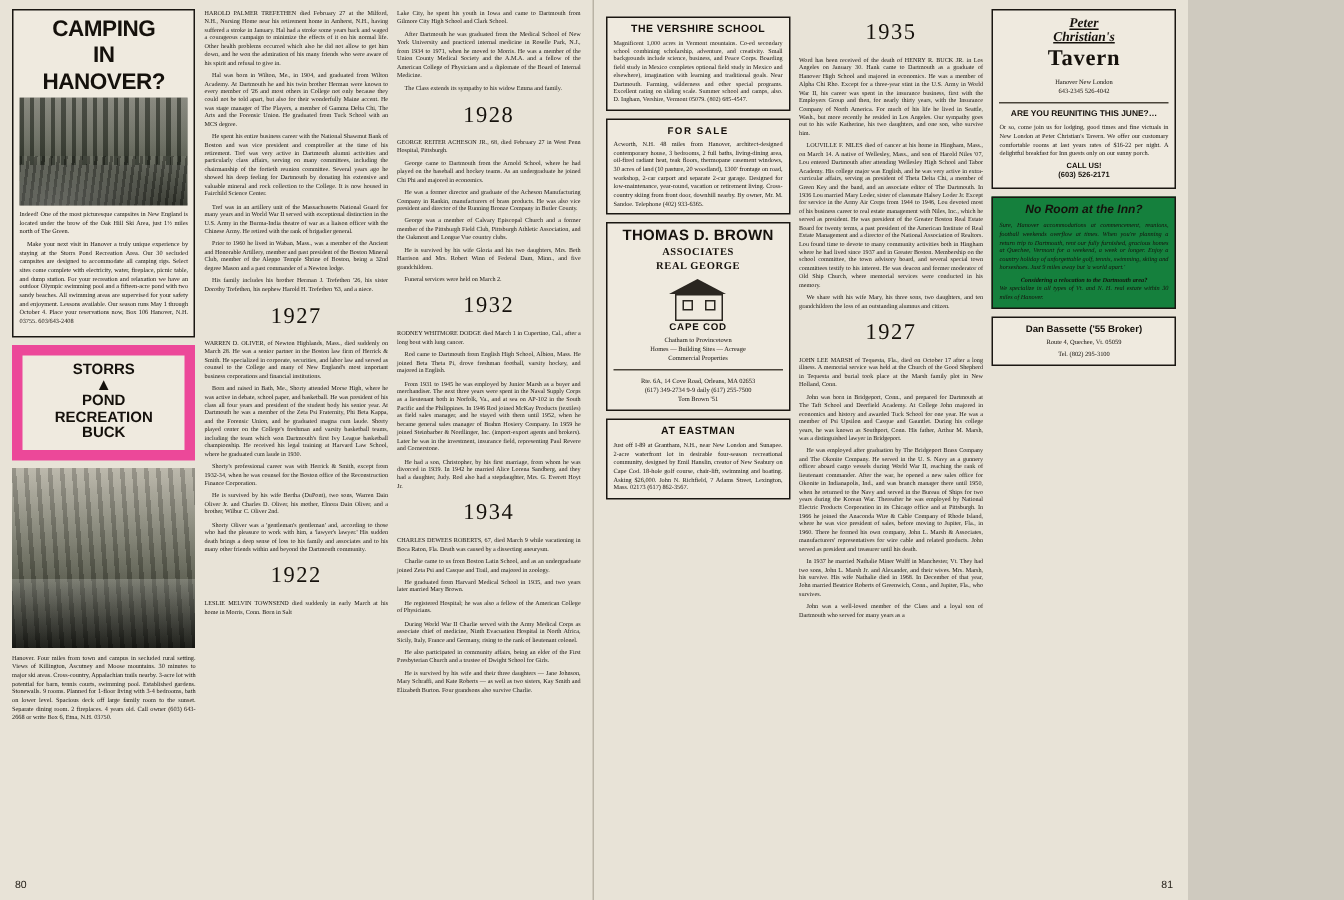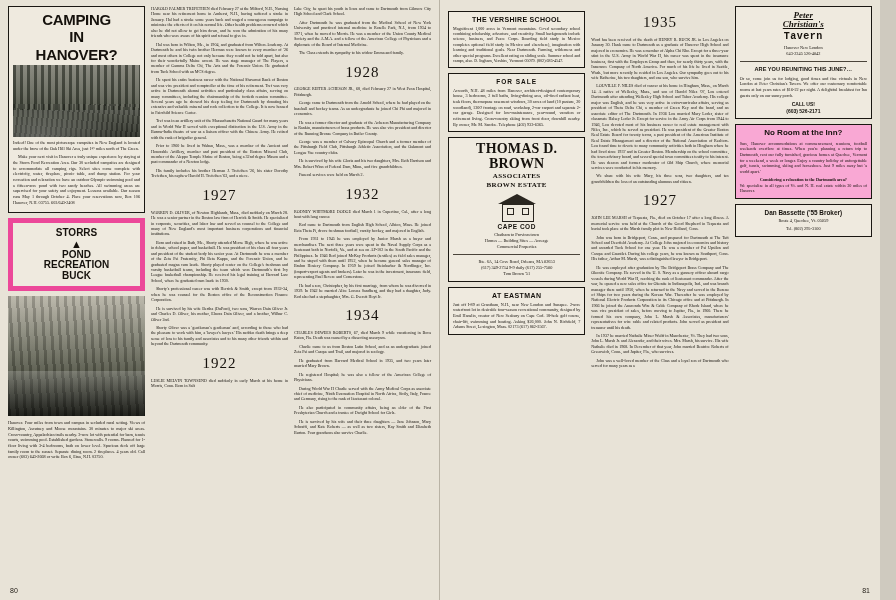--- a/index.html
+++ b/index.html
@@ -3,21 +3,21 @@
 <meta charset="utf-8">
 <style>
   html,body{margin:0;padding:0;}
   body{
     width:896px;height:600px;
     background:#cfcabf;
     font-family:"Liberation Serif", serif;
     color:#15110c;
     overflow:hidden;
   }
-  .spread{position:relative;width:880px;height:600px;display:flex;align-items:center;}
+  .spread{position:relative;width:792px;height:600px;display:flex;align-items:center;}
   .page{
     position:relative;
     width:448px;height:600px;
     background:#e8e3d7;
     padding:0;
     box-sizing:border-box;
   }
   .page.left{border-right:1px solid #b9b3a5;}
   .page-inner{position:absolute;left:8px;right:8px;top:6px;bottom:24px;display:flex;gap:6px;}
   .col{width:142px;font-size:4.1px;line-height:1.33;text-align:justify;}
@@ -34,21 +34,21 @@
   .ad-title{font-family:"Liberation Sans",sans-serif;font-weight:bold;text-align:center;line-height:1.02;letter-spacing:-0.3px;}
   .camping .ad-title{font-size:15px;margin:1px 0 2px;}
   .ad-photo{height:72px;background:linear-gradient(180deg,#8e8d86 0%,#6f7168 40%,#4c4f45 75%,#33352d 100%);margin:3px 0;position:relative;overflow:hidden;}
   .ad-photo:after{content:"";position:absolute;left:0;right:0;bottom:0;height:46%;background:
      radial-gradient(ellipse at 20% 100%, rgba(255,255,255,.22), transparent 60%),
      repeating-linear-gradient(97deg, rgba(0,0,0,.25) 0 2px, rgba(255,255,255,.05) 2px 5px);}
   .ad-photo.trees:before{content:"";position:absolute;left:0;right:0;top:0;height:62%;background:
      repeating-linear-gradient(90deg, rgba(20,25,15,.55) 0 3px, rgba(120,125,100,.15) 3px 7px);}
   .ad-body{font-size:4.2px;line-height:1.35;text-align:justify;}
 
-  .storrs{border:5px solid #ec4899;background:#efeadf;padding:5px 4px;text-align:center;margin-bottom:5px;}
+  .storrs{border:7px solid #ec4899;background:#efeadf;padding:5px 4px;text-align:center;margin-bottom:5px;}
   .storrs .l1{font-family:"Liberation Sans",sans-serif;font-weight:bold;font-size:10px;line-height:1.05;}
   .storrs .tree{font-size:11px;line-height:1;}
 
   .photo-wide{height:120px;background:linear-gradient(180deg,#b9b5a8 0%,#8a8a7c 30%,#585a4c 62%,#2f3128 100%);margin:4px 0 4px;position:relative;overflow:hidden;}
   .photo-wide:before{content:"";position:absolute;inset:0;background:
      repeating-linear-gradient(86deg, rgba(0,0,0,.18) 0 3px, rgba(255,255,255,.06) 3px 8px);}
   .photo-wide:after{content:"";position:absolute;left:0;right:0;bottom:0;height:38%;background:linear-gradient(180deg,rgba(255,255,255,.18),rgba(0,0,0,.45));}
 
   
   .box{border:1px solid #1a1712;background:#efeadf;padding:4px;margin:5px 0;box-sizing:border-box;text-align:center;}
@@ -56,42 +56,42 @@
   .box .bs{font-size:4.2px;line-height:1.35;}
   .box .bs.just{text-align:justify;}
 
   .vershire .bt{font-size:7px;letter-spacing:.3px;}
   .vershire .blurb{font-size:4.1px;text-align:justify;line-height:1.32;margin-top:2px;}
 
   .forsale .bt{font-size:6.5px;letter-spacing:1px;}
   .forsale .bs{text-align:justify;}
 
   .tdb{border:1px solid #1a1712;background:#efeadf;padding:4px;margin:5px 0;text-align:center;}
-  .tdb .n1{font-family:Liberation Serif, serif;font-weight:bold;font-size:14px;letter-spacing:.2px;line-height:1.05;}
+  .tdb .n1{font-family:Liberation Sans, sans-serif;font-weight:bold;font-size:10px;letter-spacing:.2px;line-height:1.05;}
   .tdb .n2{font-family:"Liberation Serif",serif;font-weight:bold;font-size:7px;letter-spacing:.4px;}
   .house{width:38px;height:26px;margin:4px auto 3px;position:relative;}
   .house .roof{position:absolute;left:0;top:0;width:0;height:0;border-left:19px solid transparent;border-right:19px solid transparent;border-bottom:10px solid #2a2620;}
   .house .body{position:absolute;left:4px;top:10px;width:30px;height:16px;border:1px solid #2a2620;background:#efeadf;}
   .house .body:before{content:"";position:absolute;left:4px;top:3px;width:5px;height:5px;border:1px solid #2a2620;}
   .house .body:after{content:"";position:absolute;right:4px;top:3px;width:5px;height:5px;border:1px solid #2a2620;}
   .tdb .cape{font-family:"Liberation Sans",sans-serif;font-weight:bold;font-size:6.5px;letter-spacing:.5px;}
   .tdb .sub{font-size:4.3px;line-height:1.4;}
 
   .eastman .bt{font-size:7px;letter-spacing:.4px;}
   .eastman .bs{text-align:justify;}
 
   .peter{border:1px solid #1a1712;background:#efeadf;padding:4px;text-align:center;margin-bottom:5px;}
   .peter .script{font-family:"Liberation Serif",serif;font-weight:bold;font-style:italic;font-size:9px;line-height:1.05;text-decoration:underline;}
-  .peter .tav{font-family:Liberation Mono, monospace;font-weight:bold;font-size:10px;letter-spacing:.5px;}
+  .peter .tav{font-family:Liberation Serif, serif;font-weight:bold;font-size:15px;letter-spacing:.5px;}
   .peter .addr{font-size:4.3px;line-height:1.4;margin-top:2px;}
   .peter .reunite{font-family:"Liberation Sans",sans-serif;font-weight:bold;font-size:5.6px;line-height:1.15;margin:4px 0 3px;}
   .peter .body{font-size:4.2px;text-align:justify;line-height:1.34;}
   .peter .call{font-family:"Liberation Sans",sans-serif;font-weight:bold;font-size:5px;margin-top:3px;}
 
-  .noroom{border:1px solid #1a1712;background:#f9a8d4;padding:4px;margin-top:5px;}
+  .noroom{border:1px solid #1a1712;background:#15803d;padding:4px;margin-top:5px;font-style:italic;}
   .noroom .bt{font-family:"Liberation Sans",sans-serif;font-weight:bold;font-size:8px;text-align:center;line-height:1.05;margin-bottom:3px;}
   .noroom .bs{font-size:4.2px;text-align:justify;line-height:1.33;}
 
   .dan{border:1px solid #1a1712;background:#efeadf;padding:4px;margin-top:5px;text-align:center;}
   .dan .bt{font-family:"Liberation Sans",sans-serif;font-weight:bold;font-size:6.4px;line-height:1.1;}
   .dan .bs{font-size:4.3px;line-height:1.4;margin-top:2px;}
 
   .rule{border:0;border-top:1px solid #4a443a;margin:4px 0;}
 </style>
 </head>
@@ -194,21 +194,21 @@
         </div>
 
         <div class="box forsale">
           <div class="bt">FOR SALE</div>
           <div class="bs just">Acworth, N.H. 48 miles from Hanover, architect-designed contemporary house, 3 bedrooms, 2 full baths, living-dining area, oil-fired radiant heat, teak floors, thermopane casement windows, 30 acres of land (10 pasture, 20 woodland), 1300' frontage on road, workshop, 2-car carport and separate 2-car garage. Designed for low-maintenance, year-round, vacation or retirement living. Cross-country skiing from front door, downhill nearby. By owner, Mr. M. Sandoe. Telephone (402) 933-6365.</div>
         </div>
 
         <div class="tdb">
           <div class="n1">THOMAS D. BROWN</div>
           <div class="n2">ASSOCIATES</div>
-          <div class="n2">BROWN ESTATE</div>
+          <div class="n2">REAL GEORGE</div>
           <div class="house">
             <div class="roof"></div>
               <div class="body"></div>
           </div>
           <div class="cape">CAPE COD</div>
           <div class="sub">Chatham to Provincetown</div>
           <div class="sub">Homes — Building Sites — Acreage</div>
           <div class="sub">Commercial Properties</div>
           <hr class="rule">
           <div class="sub">Rte. 6A, 14 Cove Road, Orleans, MA 02653</div>

